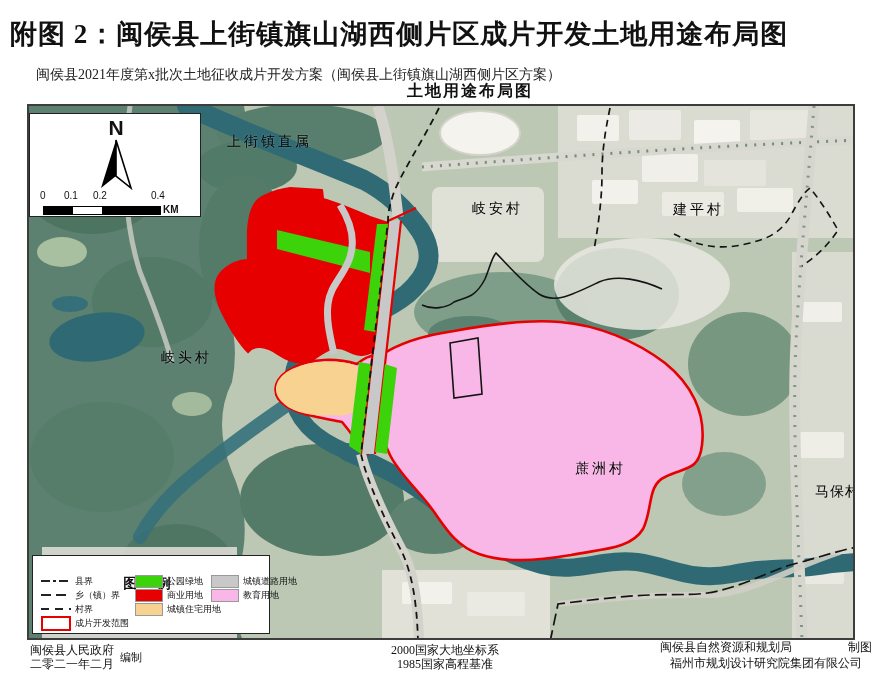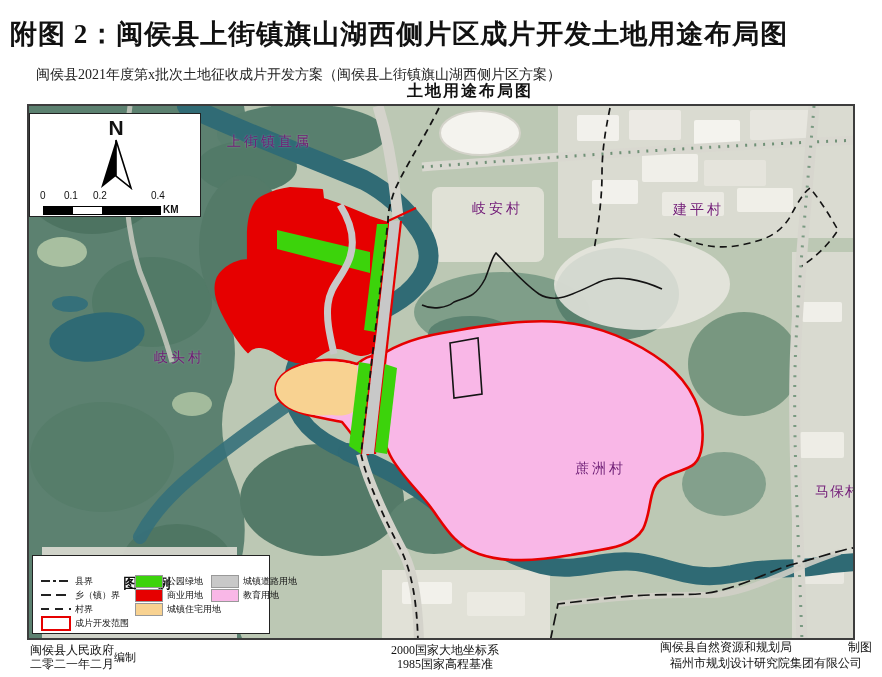--- a/index.html
+++ b/index.html
@@ -28,25 +28,25 @@
   .lg-col{position:absolute;top:18px;}
   .lg-row{display:flex;align-items:center;height:14px;}
   .lg-label{font-size:9px;white-space:nowrap;margin-left:4px;color:#111;}
   .lg-line{width:30px;height:2px;background:#222;}
   .lg-line.dashdot{background:repeating-linear-gradient(90deg,#222 0 9px,transparent 9px 12px,#222 12px 15px,transparent 15px 18px);}
   .lg-line.longdash{background:repeating-linear-gradient(90deg,#222 0 10px,transparent 10px 15px);}
   .lg-line.dash{background:repeating-linear-gradient(90deg,#222 0 8px,transparent 8px 14px);}
   .lg-swatch{width:26px;height:11px;border:1px solid #999;}
   .lg-boundary{width:26px;height:11px;background:#fff;border:2.5px solid #e60000;}
   
-  .map-label{font-size:14px;color:#701a75;letter-spacing:3px;white-space:nowrap;text-shadow:0 0 2px rgba(255,255,255,.35);}
+  .map-label{font-size:14px;color:#000000;letter-spacing:3px;white-space:nowrap;text-shadow:0 0 2px rgba(255,255,255,.35);}
   
   .footer{font-size:12px;line-height:14px;color:#111;}
   #footer-left{left:30px;top:643px;display:flex;align-items:center;}
-  #footer-role-left{font-size:11px;}
+  #footer-role-left{font-size:11px;margin-left:6px;}
   #footer-center{left:360px;top:643px;width:170px;text-align:center;}
   #footer-right{left:660px;top:640px;width:212px;}
   #footer-right .row1{display:flex;justify-content:space-between;align-items:flex-start;}
   #footer-right .row2{text-align:center;margin-top:2px;}
 </style>
 </head>
 <body>
 
 <div class="abs" id="page-title">附图 2：闽侯县上街镇旗山湖西侧片区成片开发土地用途布局图</div>
 <div class="abs" id="subtitle">闽侯县2021年度第x批次土地征收成片开发方案（闽侯县上街镇旗山湖西侧片区方案）</div>
@@ -143,21 +143,21 @@
       <path d="M420,303 C430,308 445,306 452,300 C462,295 472,298 483,277 C488,265 490,255 494,251 C505,262 520,280 537,292 C553,302 570,293 597,280 C615,272 640,278 660,287" stroke-width="1.6"></path>
       <path d="M672,232 C692,242 715,250 748,241 C762,237 776,234 788,215 C796,200 802,190 808,186 C818,198 828,214 836,228 C826,244 812,256 800,264" stroke-width="1.6" stroke-dasharray="7,5"></path>
       <path d="M448,341 L476,336 L480,392 L452,396 Z" stroke-width="1.6"></path>
       <path d="M548,640 L556,602 C580,599 620,594 648,593 C676,592 700,594 720,588 C750,580 770,568 792,562 C815,556 835,549 855,545" stroke-width="1.7" stroke-dasharray="12,5"></path>
     </g>
   </svg>
 
   <div class="abs map-label" style="left:198px;top:27px;">上街镇直属</div>
   <div class="abs map-label" style="left:443px;top:94px;">岐安村</div>
   <div class="abs map-label" style="left:644px;top:95px;">建平村</div>
-  <div class="abs map-label" style="left:125px;top:243px;">岐头村</div>
+  <div class="abs map-label" style="left:132px;top:243px;">岐头村</div>
   <div class="abs map-label" style="left:546px;top:354px;">蔗洲村</div>
   <div class="abs map-label" style="left:786px;top:377px;letter-spacing:1px;">马保村</div>
 
   <div class="abs inset" id="north-box">
     <div class="abs" id="north-label">N</div>
     <svg class="abs" style="left:58px;top:24px;" width="56" height="52">
       <polygon points="28,2 13,50 28,38" fill="#000"></polygon>
       <polygon points="28,2 43,50 28,38" fill="#fff" stroke="#000" stroke-width="1.6"></polygon>
     </svg>
     <div class="abs" id="scale-ticks">

